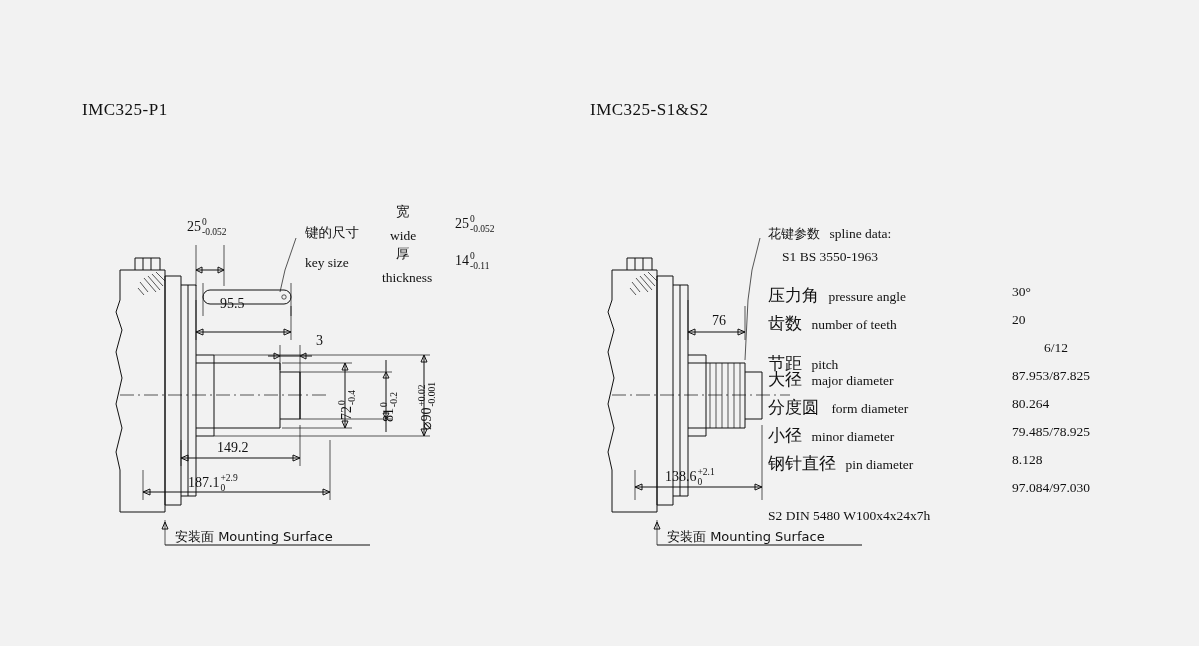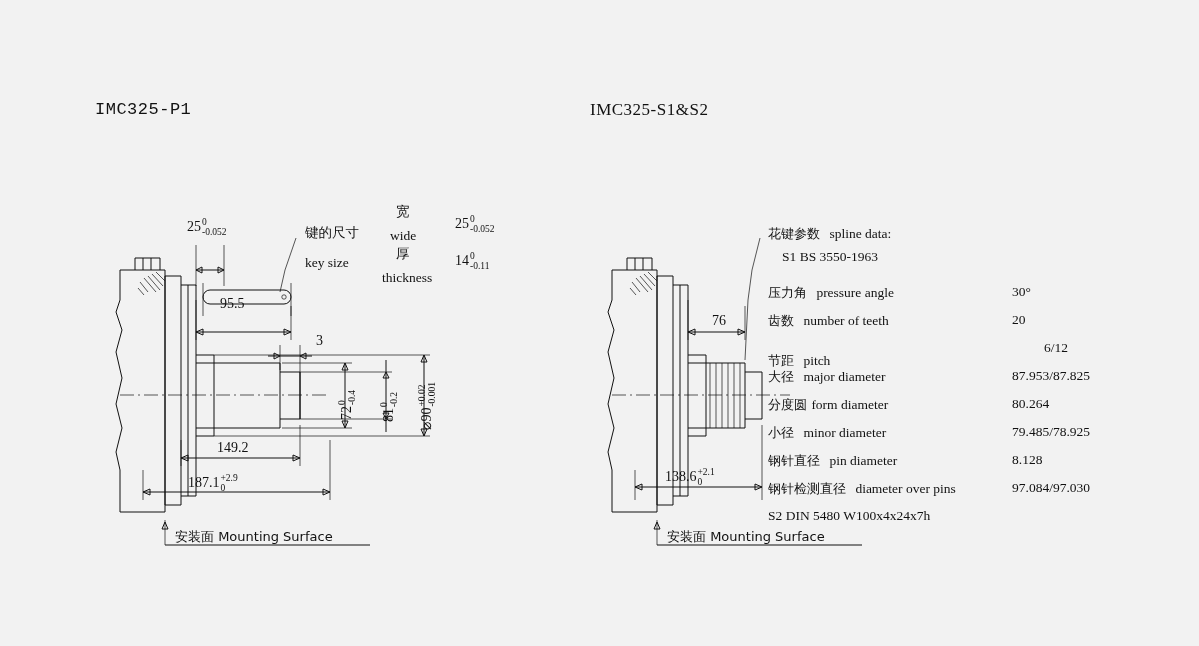--- a/index.html
+++ b/index.html
@@ -17,21 +17,21 @@
     overflow: hidden;
   }
   .ttl {
     position: absolute;
     font-family: "Liberation Serif", serif;
     font-size: 17px;
     letter-spacing: 0.5px;
     color: #111;
     white-space: nowrap;
   }
-  #title-p1 { left: 95px; top: 100px; font-family: Liberation Mono, monospace; }
+  #title-p1 { left: 82px; top: 100px; }
   #title-s1s2 { left: 590px; top: 100px; }
 
   .dimtxt {
     position: absolute;
     font-family: "Liberation Serif", serif;
     font-size: 14px;
     color: #111;
     white-space: nowrap;
   }
   .tolstack {
@@ -58,21 +58,21 @@
     color: #111;
   }
   .spec-row {
     position: absolute;
     white-space: nowrap;
     font-size: 13.5px;
     font-family: "Liberation Serif", serif;
   }
   .spec-cjk {
     font-family: "DejaVu Sans", sans-serif;
-    font-size: 13px;
+    font-size: 17px;
   }
   .spec-val {
     position: absolute;
     font-family: "Liberation Serif", serif;
     font-size: 13.5px;
     white-space: nowrap;
   }
   svg { position: absolute; left: 0; top: 0; }
   .ln { stroke: #111; stroke-width: 1; fill: none; }
   .thin { stroke: #111; stroke-width: 0.7; fill: none; }
@@ -262,40 +262,36 @@
   <div class="spec-val" style="left:1012px; top:340px;margin-left:32px;">6/12</div>
 
   <div class="spec-row" style="left:768px; top:368px;">
     <span class="spec-cjk">大径</span>
     <span style="margin-left:6px;">major diameter</span>
   </div>
   <div class="spec-val" style="left:1012px; top:368px;">87.953/87.825</div>
 
   <div class="spec-row" style="left:768px; top:396px;">
     <span class="spec-cjk">分度圆</span>
-    <span style="margin-left:1px;">form diameter</span>
+    <span style="margin-left:9px;">form diameter</span>
   </div>
   <div class="spec-val" style="left:1012px; top:396px;">80.264</div>
 
   <div class="spec-row" style="left:768px; top:424px;">
     <span class="spec-cjk">小径</span>
     <span style="margin-left:6px;">minor diameter</span>
   </div>
   <div class="spec-val" style="left:1012px; top:424px;">79.485/78.925</div>
 
   <div class="spec-row" style="left:768px; top:452px;">
     <span class="spec-cjk">钢针直径</span>
     <span style="margin-left:6px;">pin diameter</span>
   </div>
   <div class="spec-val" style="left:1012px; top:452px;">8.128</div>
 
-  <div class="spec-row" style="left:768px; top:480px;">
-    <span class="spec-cjk">钢针检测直径</span>
-    <span style="margin-left:6px;">diameter over pins</span>
-  </div>
   <div class="spec-val" style="left:1012px; top:480px;">97.084/97.030</div>
 
   <div class="lbl" style="left:768px; top:508px;">S2 DIN 5480 W100x4x24x7h</div>
 
   <div class="dimtxt" style="left:712px; top:313px;">76</div>
 
   <div class="dimtxt" style="left:665px; top:468px;">
     <span>138.6</span><span class="tolstack"><span style="display:block">+2.1</span><span style="display:block">0</span></span>
   </div>
 

